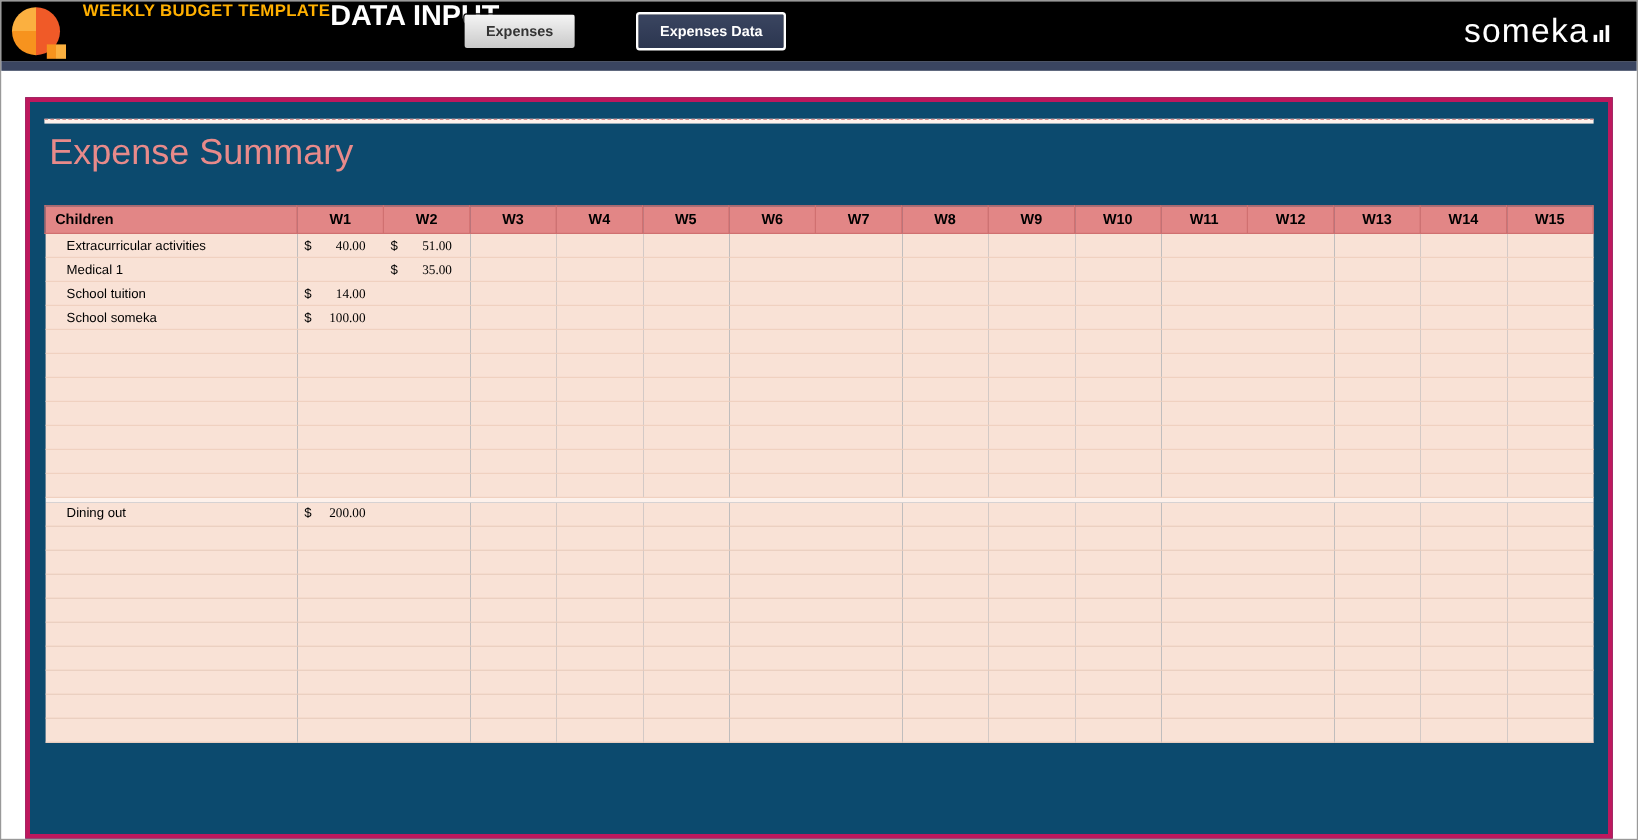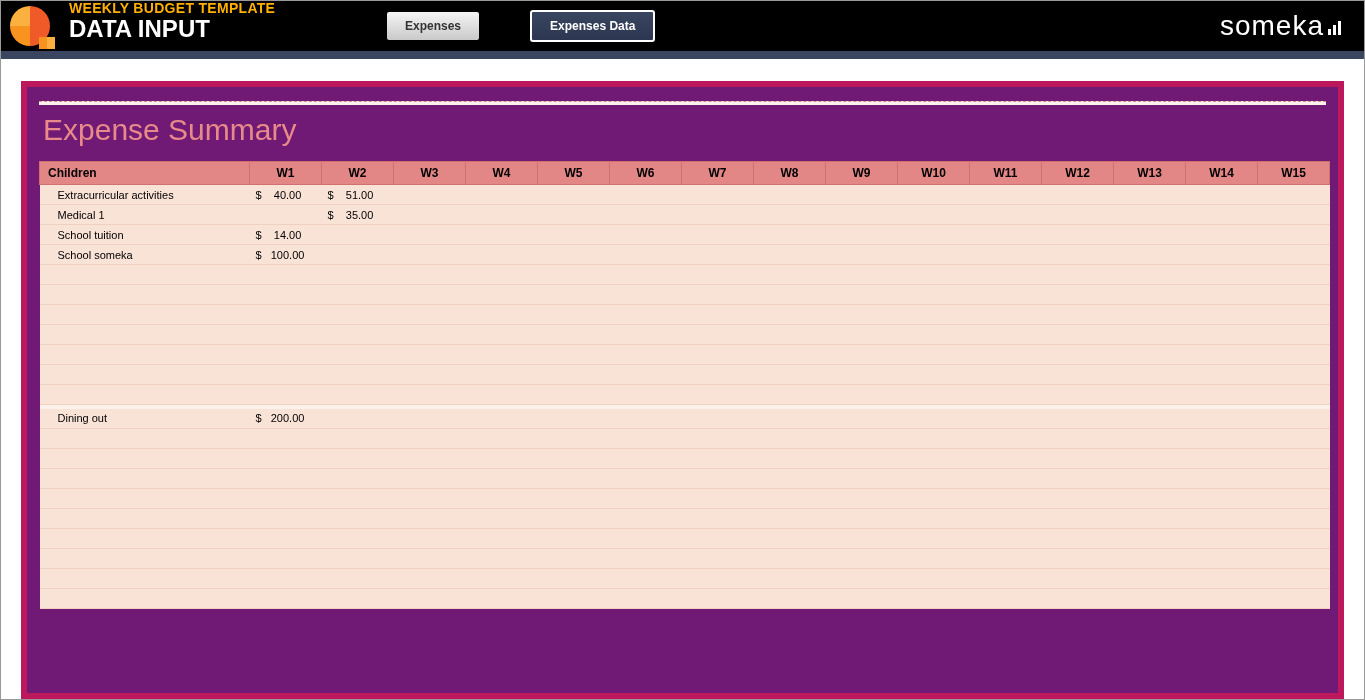--- a/index.html
+++ b/index.html
@@ -3,53 +3,53 @@
 <meta charset="utf-8">
 <style>
   * { box-sizing: border-box; margin: 0; padding: 0; }
   body { font-family: Arial, sans-serif; background: #fff; width: 1365px; height: 700px; overflow: hidden; border: 1px solid #999; }
   
   
   .header { height: 50px; background: #000; display: flex; align-items: center; position: relative; }
   .logo-area { width: 58px; height: 50px; display: flex; align-items: center; justify-content: center; }
   .logo-circle { width: 40px; height: 40px; border-radius: 50%; background: conic-gradient(#f05a28 0deg 180deg, #f7931e 180deg 270deg, #fbb040 270deg 360deg); position: relative; }
   .logo-circle::after { content:""; position:absolute; right:-5px; bottom:-3px; width:16px; height:12px; background: linear-gradient(to right, #f7931e 50%, #fbb040 50%); }
-  .titles { display:flex; flex-direction:column; justify-content:flex-start; height:50px; padding-left:10px; }
+  .titles { display:flex; flex-direction:row; justify-content:center; height:50px; padding-left:10px; }
   .title-main { color:#ffb000; font-weight:bold; font-size:14px; line-height:1.1; letter-spacing:0.3px; }
   .title-sub { color:#fff; font-weight:bold; font-size:24px; line-height:1.1; }
   .nav-area { position:absolute; left:385px; top:0; height:50px; display:flex; align-items:center; gap:50px; }
   .nav-btn { padding:7px 18px; font-size:12px; font-weight:bold; border-radius:3px; cursor:pointer; border:1px solid #000; }
   .nav-dashboard { background: linear-gradient(#f5f5f5,#c9c9c9); color:#333; box-shadow: 0 1px 2px rgba(0,0,0,0.4); }
   .nav-expenses { background: linear-gradient(#3a4560,#2c3650); color:#fff; border:2px solid #fff; }
   .brand { position:absolute; right:20px; color:#fff; font-size:28px; font-weight:300; letter-spacing:1px; display:flex; align-items:center; }
   .brand .dots { display:inline-block; margin-left:2px; }
   .brand .dots svg { vertical-align: middle; }
   
   
   .substripe { height:8px; background:#3a4560; }
   
   
   .sheet-wrap { padding: 22px 20px 0 20px; }
-  .sheet { background:#701a75; border:6px solid #be185d; padding: 14px 12px 12px 12px; height: 618px; overflow:hidden; }
+  .sheet { background:#0c4a6e; border:4px solid #be185d; padding: 14px 12px 12px 12px; height: 618px; overflow:hidden; }
   .sheet-border-top { height:4px; background:#fdf1eb; border-top:1px dashed #d38f8f; margin-bottom:6px; }
   .summary-title { color:#e88a8a; font-size:30px; font-weight:400; padding: 2px 0 14px 4px; }
   
-  table { border-collapse: collapse; width:100%; table-layout:fixed; }
+  table { border-collapse: collapse; width:100%; table-layout:fixed;margin-top:12px; }
   colgroup col.label-col { width:210px; }
   colgroup col.week-col { width:72px; }
   
   tr.category-head td { background:#e28686; color:#000; font-weight:bold; font-size:12px; padding:4px 8px; border:1px solid #d07070; height:22px; }
   tr.category-head td:first-child { text-align:left; padding-left:8px; }
   tr.category-head td.wk { text-align:center; }
   
   tr.data-row td { background:#f9e2d6; font-size:11px; color:#000; padding:2px 6px; height:20px; border-bottom:1px solid #f0d1c0; border-right:none; }
   tr.data-row td:first-child { padding-left:18px; }
   tr.data-row td.val { text-align:left; white-space:nowrap; }
   tr.data-row td.val .cur { display:inline-block; width:10px; }
-  tr.data-row td.val .num { display:inline-block; min-width:38px; text-align:center; }
+  tr.data-row td.val .num { display:inline-block; min-width:38px; text-align:right;font-family:Liberation Serif, serif; }
   
   tr.empty-row td { background:#f9e2d6; height:20px; border-bottom:1px solid #f0d1c0; }
   
   .spacer-row td { background:#fdf1eb; height:4px; }
 </style>
 </head>
 <body>
 
 <div class="header">
   <div class="logo-area">

